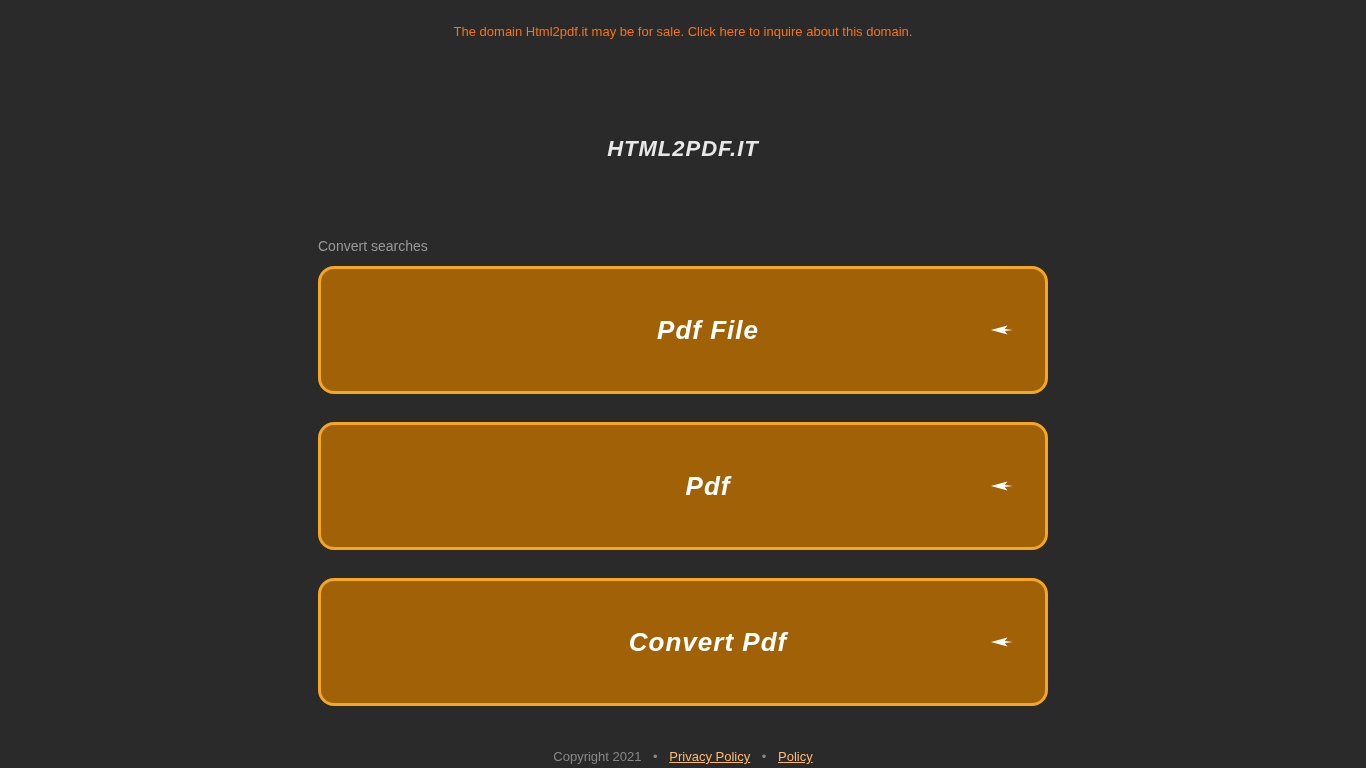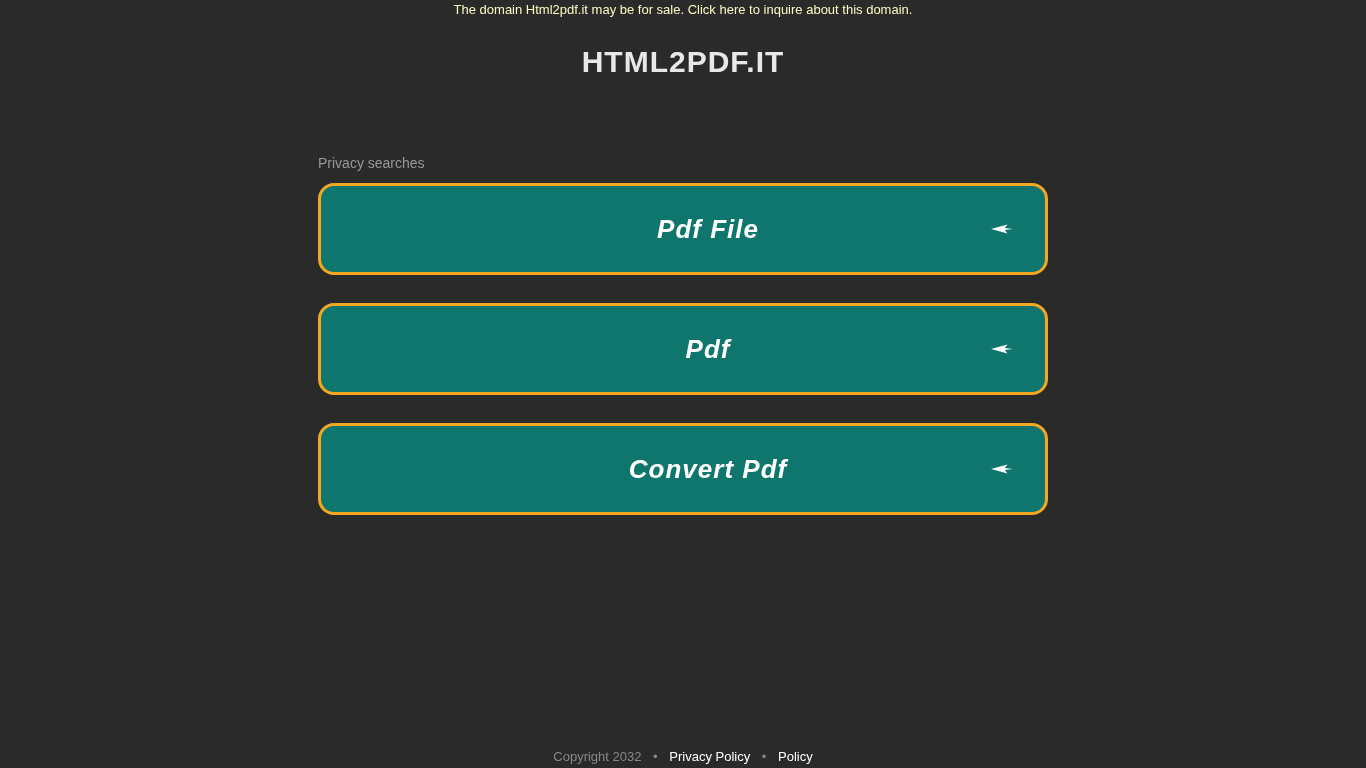--- a/index.html
+++ b/index.html
@@ -10,48 +10,49 @@
     body {
       width: 1366px;
       height: 768px;
       background-color: #2a2a2a;
       font-family: Arial, Helvetica, sans-serif;
       overflow: hidden;
       position: relative;
     }
     .top-banner {
       text-align: center;
-      color: #fef9c3;
+      color: #f97316;
       font-size: 13px;
-      padding-top: 2px;
+      padding-top: 24px;
       cursor: pointer;
     }
     .domain-title {
       text-align: center;
       color: #e8e8e8;
-      font-size: 30px;
+      font-size: 22px;
       font-weight: bold;
       letter-spacing: 1px;
-      margin-top: 28px;
+      margin-top: 97px;
+      font-style: italic;
     }
     .content-area {
       width: 730px;
       margin: 0 auto;
       margin-top: 76px;
     }
     .related-label {
       color: #999;
       font-size: 14px;
       margin-bottom: 12px;
     }
     .search-item {
-      background-color: #0f766e;
+      background-color: #a16207;
       border: 3px solid #f5a623;
       border-radius: 16px;
-      height: 92px;
+      height: 128px;
       margin-bottom: 28px;
       display: flex;
       align-items: center;
       justify-content: center;
       position: relative;
       cursor: pointer;
     }
     .search-item-label {
       color: #ffffff;
       font-size: 26px;
@@ -82,33 +83,34 @@
       right: 0;
       text-align: center;
       color: #888;
       font-size: 13px;
     }
     .footer .sep {
       margin: 0 8px;
       color: #888;
     }
     .footer a {
-      color: #ffffff;
+      color: #fdba74;
+      text-decoration: underline;
       cursor: pointer;
     }
   </style>
 </head>
 <body>
 
 <div class="top-banner">The domain Html2pdf.it may be for sale. Click here to inquire about this domain.</div>
 
 <div class="domain-title">HTML2PDF.IT</div>
 
 <div class="content-area">
-  <div class="related-label">Privacy searches</div>
+  <div class="related-label">Convert searches</div>
 
   <div class="search-item">
     <span class="search-item-label">Pdf File</span>
     <span class="arrow-icon">
       <svg viewBox="0 0 24 16">
           <path d="M0 8 L18 3 L15 7 L24 8 L15 9 L18 13 Z"></path>
         </svg>
     </span>
   </div>
 
@@ -125,18 +127,18 @@
     <span class="search-item-label">Convert Pdf</span>
     <span class="arrow-icon">
       <svg viewBox="0 0 24 16">
           <path d="M0 8 L18 3 L15 7 L24 8 L15 9 L18 13 Z"></path>
         </svg>
     </span>
   </div>
 </div>
 
 <div class="footer">
-  <span>Copyright 2032</span>
+  <span>Copyright 2021</span>
   <span class="sep">•</span>
   <a>Privacy Policy</a>
   <span class="sep">•</span>
   <a>Policy</a>
 </div>
 
 </body></html>

